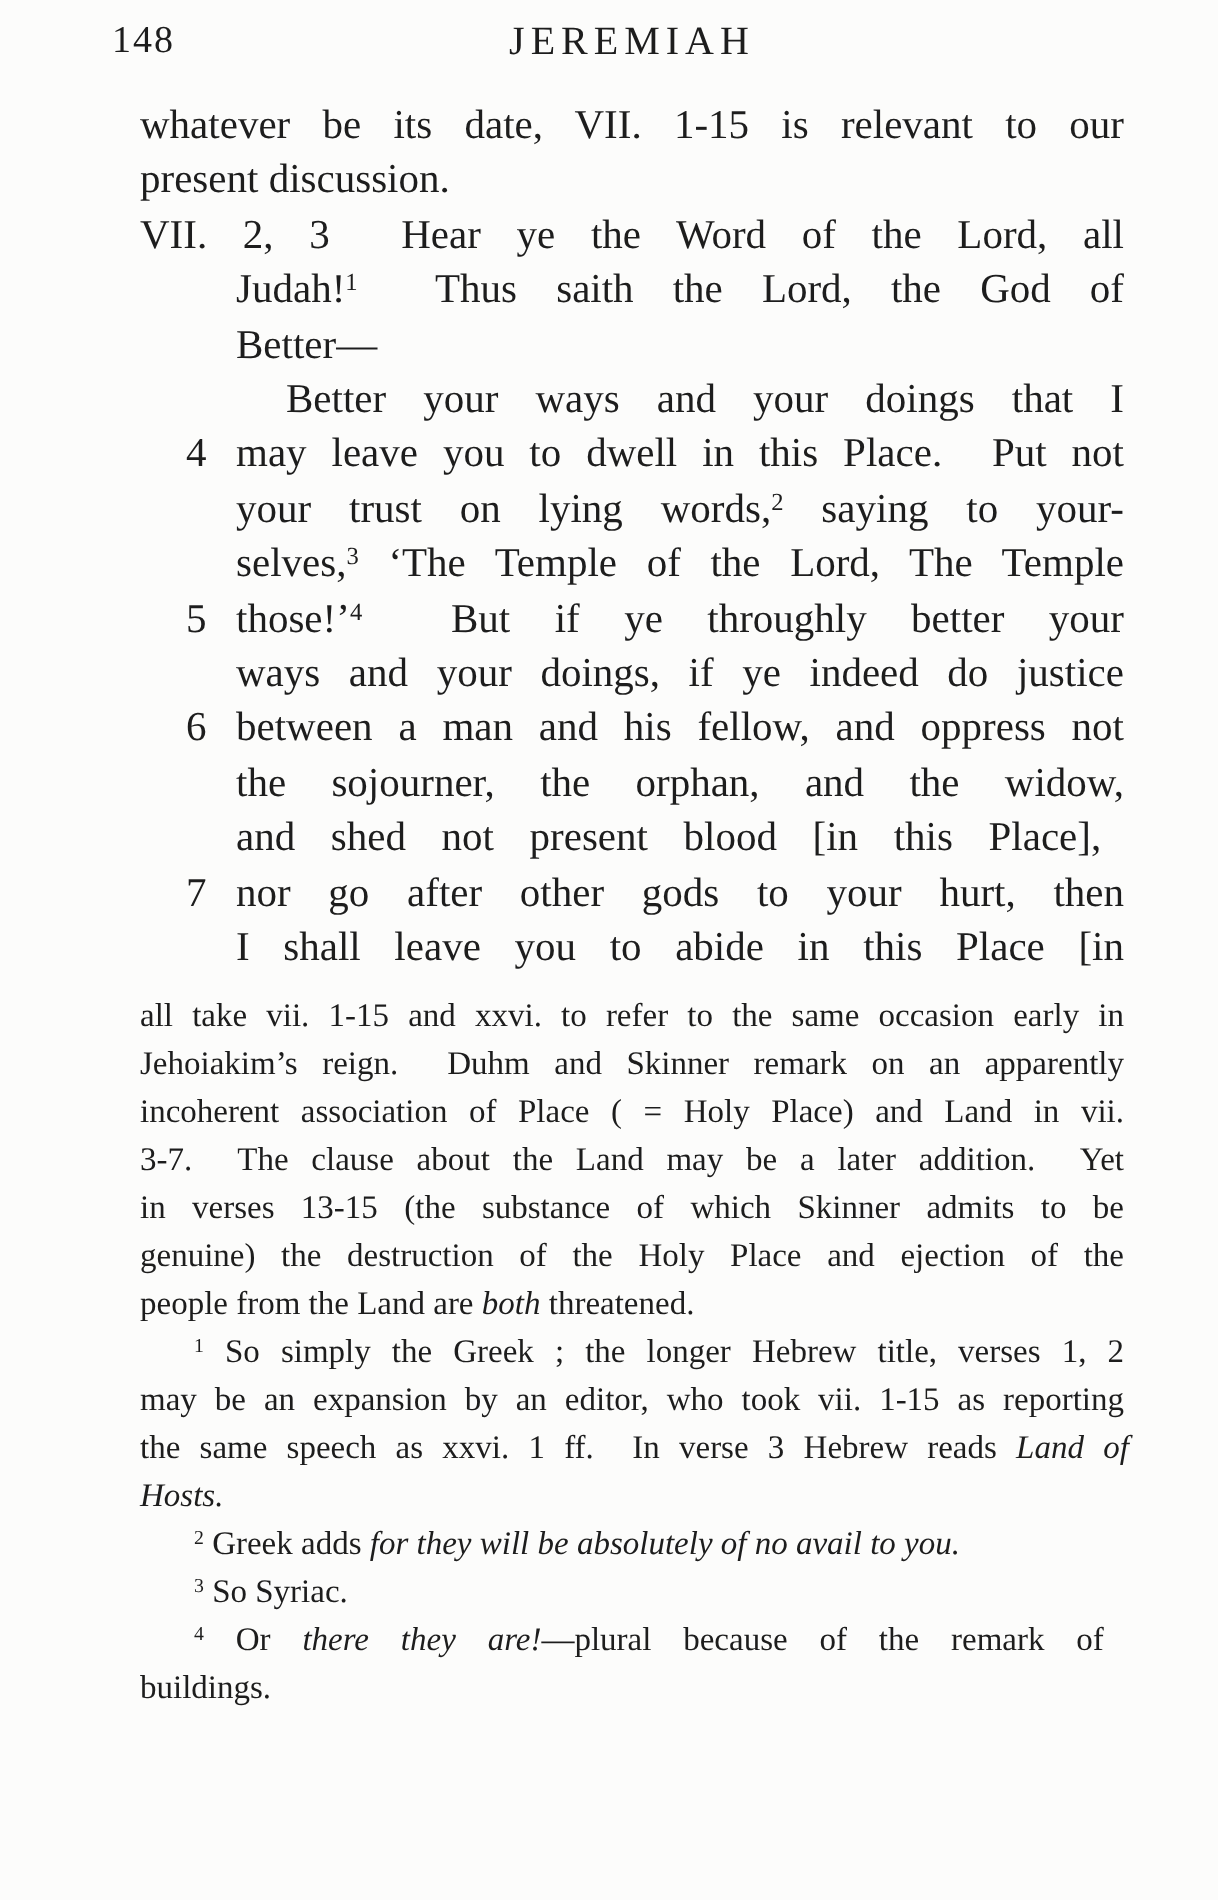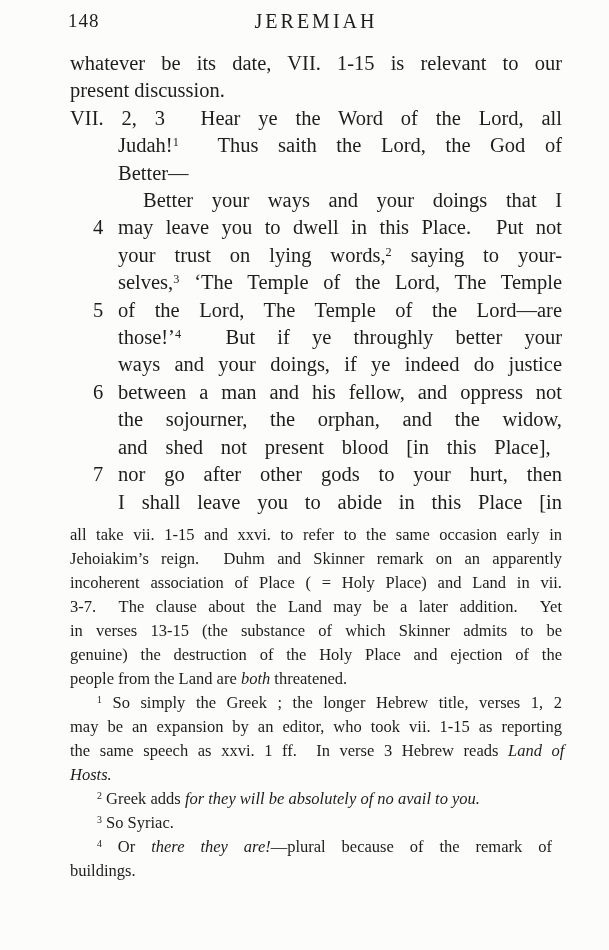--- a/index.html
+++ b/index.html
@@ -3,21 +3,21 @@
 <meta charset="utf-8">
 <style>
   html,body{margin:0;padding:0;background:#fcfcfb;}
   .page{
     width:609px;height:950px;position:relative;overflow:hidden;
     background:#fcfcfb;color:#1d1d1d;
     font-family:"Liberation Serif","DejaVu Serif",serif;
     -webkit-font-smoothing:antialiased;
   }
   .pagehead{position:relative;height:28px;padding-top:10px;}
-  .pagenum{position:absolute;left:68px;top:10px;font-size:19px;letter-spacing:1px;}
+  .pagenum{position:absolute;left:56px;top:10px;font-size:19px;letter-spacing:1px;}
   .runhead{display:block;margin-left:70px;width:492px;text-align:center;
     font-size:20px;letter-spacing:3px;}
   .column{margin-left:70px;width:492px;margin-top:12px;}
   .bodytext{font-size:20.5px;line-height:27.4px;}
   .footnotes{font-size:16.5px;line-height:24px;margin-top:7px;}
   .line{white-space:nowrap;position:relative;}
   .ind-flush{padding-left:0;}
   .ind-hang{padding-left:48px;}
   .ind-poem{padding-left:73px;}
   .ind-verse{padding-left:48px;}
@@ -38,21 +38,21 @@
     <section id="body-lines" class="bodytext">
         <div class="line ind-flush"><span class="lt" style="word-spacing: 11.0017px;"><span>whatever be its date, VII. 1-15 is relevant to our</span></span></div>
         <div class="line ind-flush"><span class="lt"><span>present discussion.</span></span></div>
         <div class="line ind-flush"><span class="lt" style="word-spacing: 12.7216px;"><span>VII. 2, 3&nbsp; Hear ye the Word of the Lord, all</span></span></div>
         <div class="line ind-hang"><span class="lt" style="word-spacing: 14.4238px;"><span>Judah!</span><sup>1</sup><span>&nbsp; Thus saith the Lord, the God of</span></span></div>
         <div class="line ind-hang"><span class="lt"><span>Better—</span></span></div>
         <div class="line ind-poem"><span class="lt" style="word-spacing: 13.4152px;"><span>Better your ways and your doings that I</span></span></div>
         <div class="line ind-verse"><span class="vnum">4</span><span class="lt" style="word-spacing: 7.33437px;"><span>may leave you to dwell in this Place.&nbsp; Put not</span></span></div>
         <div class="line ind-verse"><span class="lt" style="word-spacing: 13.7991px;"><span>your trust on lying words,</span><sup>2</sup><span> saying to your-</span></span></div>
         <div class="line ind-verse"><span class="lt" style="word-spacing: 9.6875px; text-align: center;"><span>selves,</span><sup>3</sup><span> ‘The Temple of the Lord, The Temple</span></span></div>
-        <div class="line ind-verse"><span class="vnum">5</span><span class="lt" style="word-spacing: 14.4598px;"><span>of the Lord, The Temple of the Lord—are</span></span></div>
+        <div class="line ind-verse"><span class="vnum">5</span></div>
         <div class="line ind-verse"><span class="lt" style="word-spacing: 17.0826px;"><span>those!’</span><sup>4</sup><span>&nbsp; But if ye throughly better your</span></span></div>
         <div class="line ind-verse"><span class="lt" style="word-spacing: 9.16992px;"><span>ways and your doings, if ye indeed do justice</span></span></div>
         <div class="line ind-verse"><span class="vnum">6</span><span class="lt" style="word-spacing: 7.77344px;"><span>between a man and his fellow, and oppress not</span></span></div>
         <div class="line ind-verse"><span class="lt" style="word-spacing: 17.5208px;"><span>the sojourner, the orphan, and the widow,</span></span></div>
         <div class="line ind-verse"><span class="lt" style="word-spacing: 12.6741px;"><span>and shed not present blood [in this Place],</span></span></div>
         <div class="line ind-verse"><span class="vnum">7</span><span class="lt" style="word-spacing: 13.7266px;"><span>nor go after other gods to your hurt, then</span></span></div>
         <div class="line ind-verse"><span class="lt" style="word-spacing: 11.6962px;"><span>I shall leave you to abide in this Place [in</span></span></div>
       </section>
     <section id="footnote-lines" class="footnotes">
         <div class="line ind-flush"><span class="lt" style="word-spacing: 5.45553px;"><span>all take vii. 1-15 and xxvi. to refer to the same occasion early in</span></span></div>

